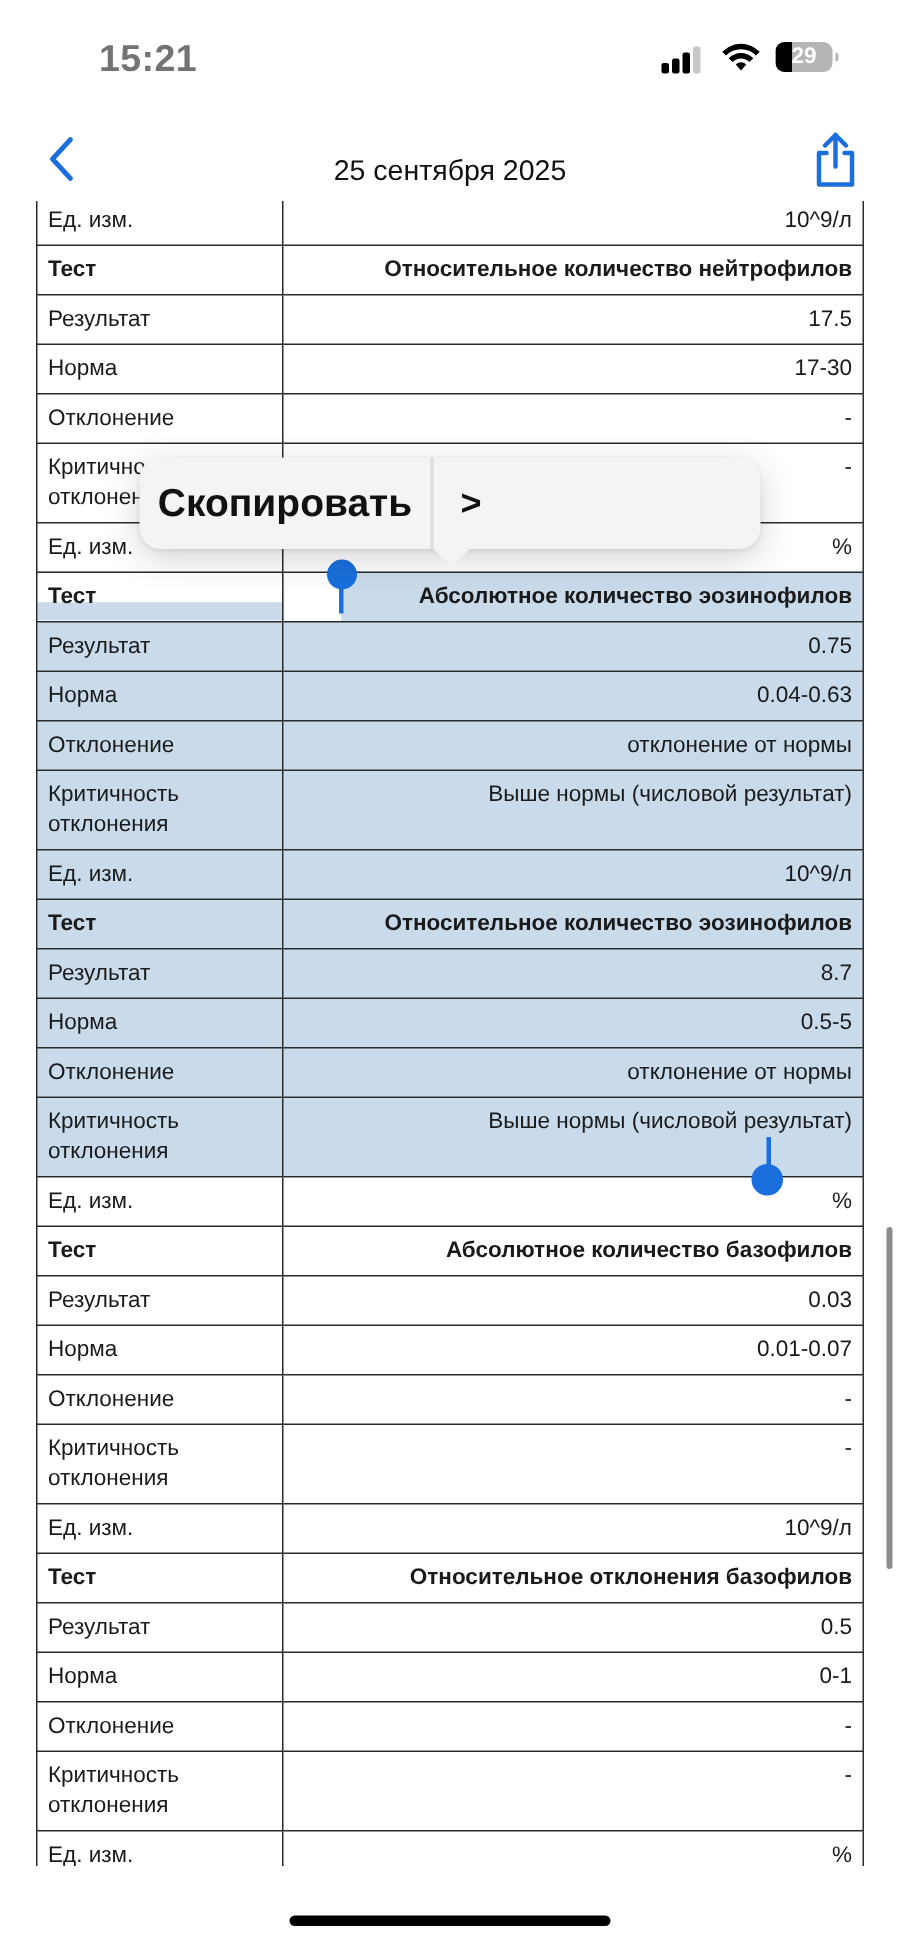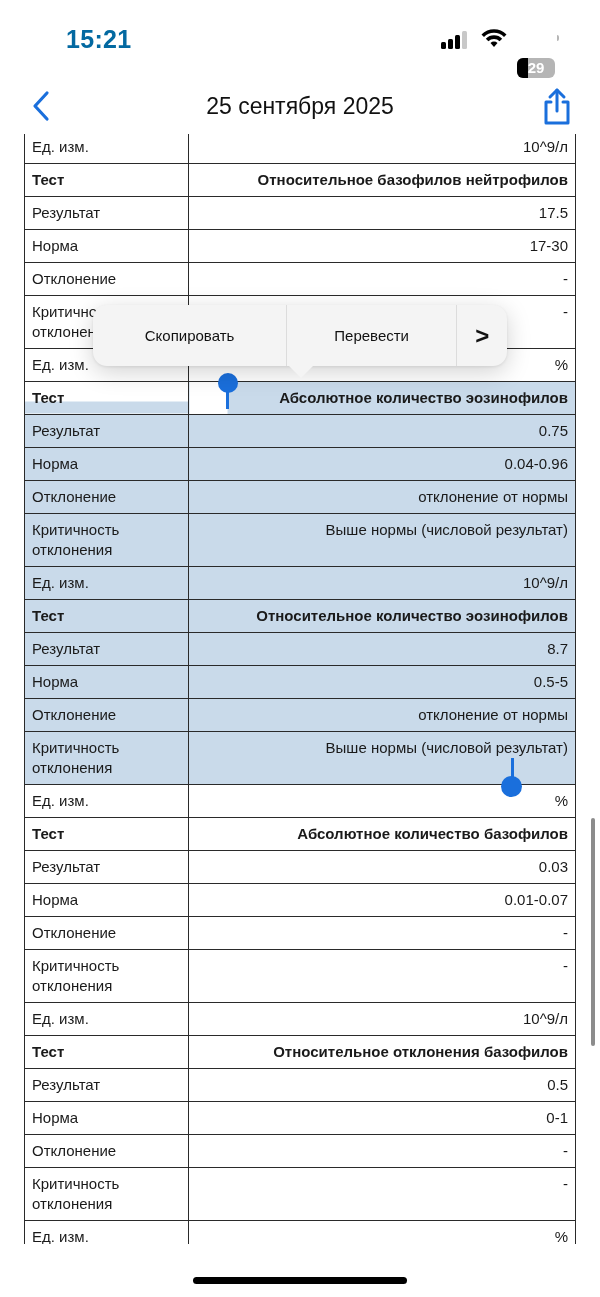--- a/index.html
+++ b/index.html
@@ -1,31 +1,31 @@
 <!DOCTYPE html>
 <html><head>
 <meta charset="utf-8">
 <style>
   * { box-sizing: border-box; margin: 0; padding: 0; }
   html, body { width: 600px; height: 1297px; background: #ffffff; overflow: hidden; }
   body { position: relative; font-family: "Liberation Sans", sans-serif; color: #111; }
 
   .status-bar { position: absolute; left: 0; top: 0; width: 600px; height: 80px; }
-  .status-time { position: absolute; left: 66px; top: 25px; font-size: 25px; font-weight: 700; letter-spacing: 0.3px; color: #0369a1; }
+  .status-time { position: absolute; left: 66px; top: 25px; font-size: 25px; font-weight: 700; letter-spacing: 0.3px; color: #737373; }
   .signal { position: absolute; left: 441px; top: 31px; width: 26px; height: 18px; }
   .signal span { position: absolute; bottom: 0; width: 5px; border-radius: 1.5px; background: #000; }
   .wifi { position: absolute; left: 481px; top: 28px; width: 26px; height: 20px; }
-  .battery { position: absolute; left: 517px; top: 28px; width: 38px; height: 20px; border-radius: 6px; background: #b5b5b5; overflow: hidden; margin-top: 30px; }
+  .battery { position: absolute; left: 517px; top: 28px; width: 38px; height: 20px; border-radius: 6px; background: #b5b5b5; overflow: hidden; }
   .battery-fill { position: absolute; left: 0; top: 0; width: 11px; height: 20px; background: #000; }
   .battery-text { position: absolute; left: 0; top: 0; width: 38px; height: 20px; line-height: 20px; text-align: center; color: #fff; font-size: 15px; font-weight: 700; }
   .battery-nub { position: absolute; left: 557px; top: 35px; width: 2px; height: 6px; border-radius: 0 2px 2px 0; background: #b5b5b5; }
 
   .nav-bar { position: absolute; left: 0; top: 80px; width: 600px; height: 54px; }
   .back-btn { position: absolute; left: 28px; top: 8px; width: 28px; height: 36px; cursor: pointer; }
-  .nav-title { position: absolute; left: 0; top: 13px; width: 600px; text-align: center; font-size: 23px; font-weight: 500; color: #111; }
+  .nav-title { position: absolute; left: 0; top: 24px; width: 600px; text-align: center; font-size: 19px; font-weight: 500; color: #111; }
   .share-btn { position: absolute; left: 541px; top: 7px; width: 32px; height: 40px; cursor: pointer; }
 
   .content { position: absolute; left: 0; top: 134px; width: 600px; height: 1110px; overflow: hidden; }
   table.results { position: absolute; left: 24px; top: 0; width: 552px; border-collapse: collapse; font-size: 15px; }
   table.results td { border: 1.5px solid #2a2a2a; padding: 0 7px; vertical-align: top; color: #1a1a1a; }
   table.results td.label { width: 164px; text-align: left; }
   table.results td.value { text-align: right; }
   table.results tr.single td { height: 33px; line-height: 31px; }
   table.results tr.double td { height: 53px; line-height: 20px; padding-top: 6px; }
   table.results tr.head td { font-weight: 700; }
@@ -34,21 +34,21 @@
   table.results tr.sel-partial td.value { background: linear-gradient(to right, #fff 0, #fff 38px, #c9daea 38px); padding-left: 44px; }
   table.results tr.sel-partial td.label { background: linear-gradient(to bottom, #fff 0, #fff 20px, #c9daea 20px); }
 
   .sel-handle-start { position: absolute; left: 218px; top: 373px; width: 20px; height: 20px; border-radius: 50%; background: #1a6fdc; }
   .sel-caret-start { position: absolute; left: 226px; top: 385px; width: 2.5px; height: 24px; background: #1a6fdc; }
   .sel-handle-end { position: absolute; left: 501px; top: 776px; width: 21px; height: 21px; border-radius: 50%; background: #1a6fdc; }
   .sel-caret-end { position: absolute; left: 511px; top: 758px; width: 2.5px; height: 24px; background: #1a6fdc; }
 
   .edit-menu { position: absolute; left: 93px; top: 305px; width: 414px; height: 61px; background: #f4f4f4; border-radius: 14px; box-shadow: 0 6px 24px rgba(0,0,0,0.18), 0 1px 3px rgba(0,0,0,0.08); display: flex; align-items: center; }
   .edit-menu::after { content: ""; position: absolute; left: 196px; top: 61px; width: 0; height: 0; border-left: 12px solid transparent; border-right: 12px solid transparent; border-top: 12px solid #f4f4f4; }
-  .menu-item { height: 61px; display: flex; align-items: center; justify-content: center; font-size: 15px; color: #111; cursor: pointer; }
+  .menu-item { height: 61px; display: flex; align-items: center; justify-content: center; font-size: 26px; color: #111; cursor: pointer; font-weight: bold; }
   .menu-copy { width: 194px; }
   .menu-translate { width: 170px; }
   .menu-more { width: 50px; font-weight: 700; font-size: 24px; }
   .menu-divider { width: 1px; height: 61px; background: #dcdcdc; }
 
   .scrollbar { position: absolute; left: 591px; top: 818px; width: 4px; height: 228px; border-radius: 2px; background: #8c8c8c; }
   .home-indicator { position: absolute; left: 193px; top: 1277px; width: 214px; height: 7px; border-radius: 4px; background: #000; }
 </style>
 </head>
 <body>
@@ -87,21 +87,21 @@
 
 <div class="content">
   <table class="results">
     <tbody>
       <tr class="single first">
         <td class="label">Ед. изм.</td>
         <td class="value">10^9/л</td>
       </tr>
       <tr class="single head">
         <td class="label">Тест</td>
-        <td class="value">Относительное базофилов нейтрофилов</td>
+        <td class="value">Относительное количество нейтрофилов</td>
       </tr>
       <tr class="single">
         <td class="label">Результат</td>
         <td class="value">17.5</td>
       </tr>
       <tr class="single">
         <td class="label">Норма</td>
         <td class="value">17-30</td>
       </tr>
       <tr class="single">
@@ -119,21 +119,21 @@
       <tr class="single head sel-partial">
         <td class="label">Тест</td>
         <td class="value">Абсолютное количество эозинофилов</td>
       </tr>
       <tr class="single sel">
         <td class="label">Результат</td>
         <td class="value">0.75</td>
       </tr>
       <tr class="single sel">
         <td class="label">Норма</td>
-        <td class="value">0.04-0.96</td>
+        <td class="value">0.04-0.63</td>
       </tr>
       <tr class="single sel">
         <td class="label">Отклонение</td>
         <td class="value">отклонение от нормы</td>
       </tr>
       <tr class="double sel">
         <td class="label">Критичность отклонения</td>
         <td class="value">Выше нормы (числовой результат)</td>
       </tr>
       <tr class="single sel">
@@ -217,19 +217,18 @@
 </div>
 
 <div class="sel-caret-start"></div>
 <div class="sel-handle-start"></div>
 <div class="sel-caret-end"></div>
 <div class="sel-handle-end"></div>
 
 <div class="edit-menu">
   <div class="menu-item menu-copy">Скопировать</div>
   <div class="menu-divider"></div>
-  <div class="menu-item menu-translate">Перевести</div>
   <div class="menu-divider"></div>
   <div class="menu-item menu-more">&gt;</div>
 </div>
 
 <div class="scrollbar"></div>
 <div class="home-indicator"></div>
 
 </body></html>

